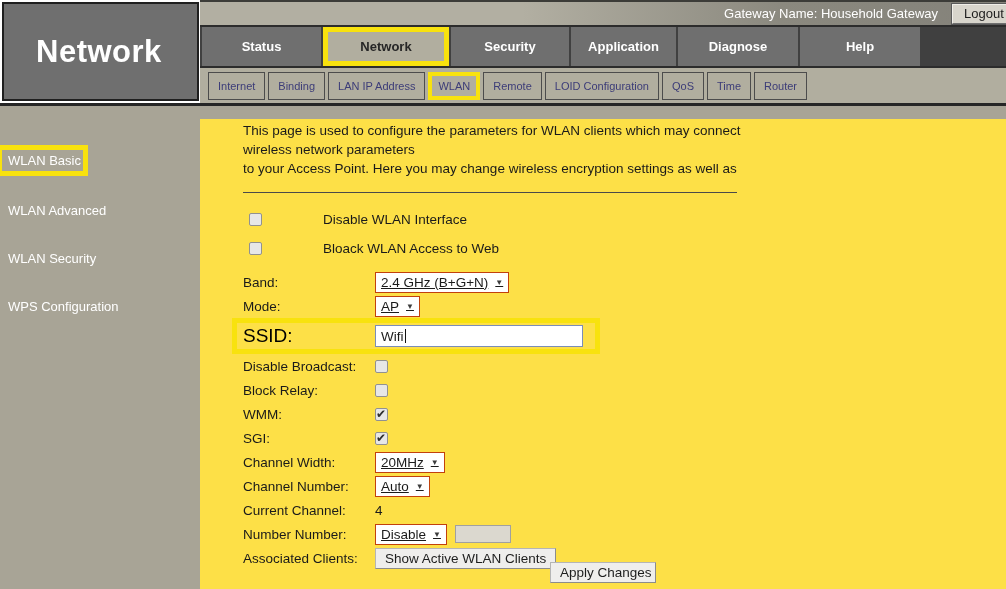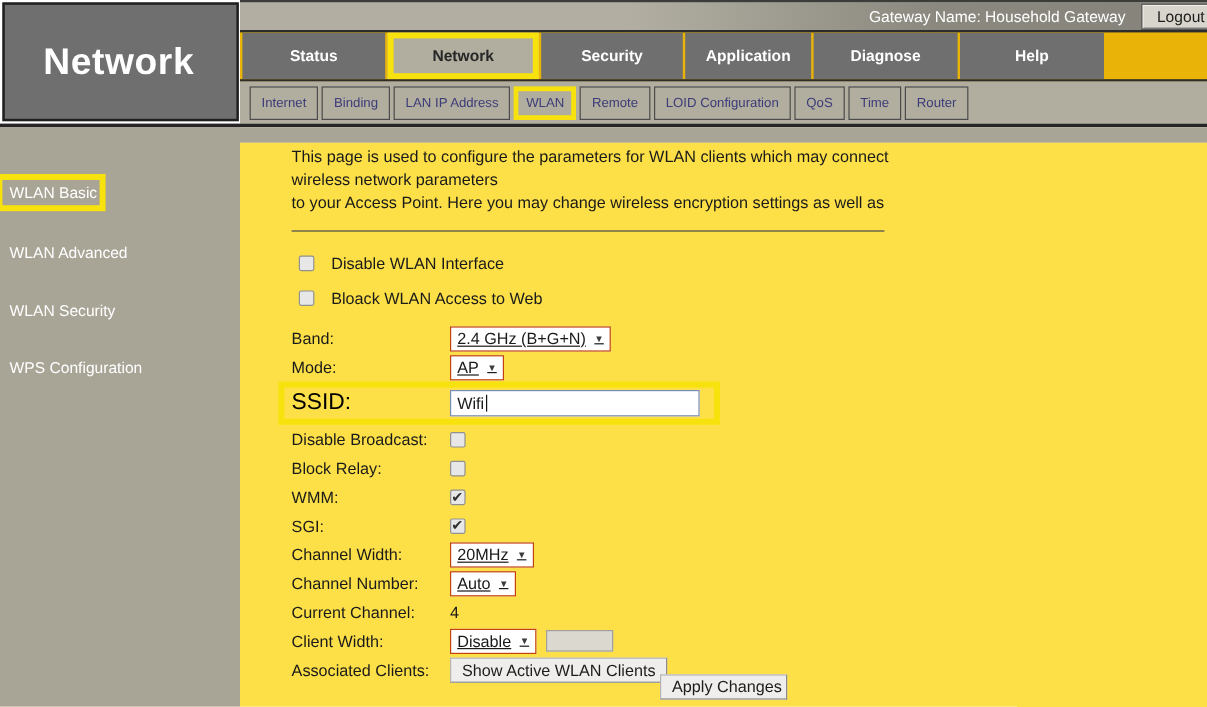--- a/index.html
+++ b/index.html
@@ -35,21 +35,21 @@
     background:#d8d5cc;
     border:1px solid; border-color:#f0eee8 #6f6f6f #6f6f6f #f0eee8;
     outline:1px solid #5a5a5a;
     color:#1d1d1d; font-size:13px; text-align:center; line-height:18px;
     cursor:pointer;
   }
 
   
   #tabbar {
     position:absolute; left:200px; top:25px; width:806px; height:43px;
-    background:#eab308; border-top:2px solid #2c2c2c; border-bottom:2px solid #2c2c2c;
+    background:#404040; border-top:2px solid #2c2c2c; border-bottom:2px solid #2c2c2c;
     display:flex; gap:2px; padding-left:2px; overflow:hidden;
   }
   .tab {
     background:#6f6f6f; color:#ffffff; font-weight:bold; font-size:13px;
     display:flex; align-items:center; justify-content:center;
     flex:0 0 auto; height:100%; cursor:pointer;
   }
   .tab.active {
     background:#b1ae9f; color:#262626;
     border:5px solid #f8e20e;
@@ -99,21 +99,21 @@
   .cbx {
     display:inline-block; width:13px; height:13px; flex:0 0 13px;
     background:#e7e7e7; border:1px solid #919191; border-radius:2px;
     position:relative; cursor:pointer;
   }
   .cbx.checked::after {
     content:"\2714"; position:absolute; left:0px; top:-2px;
     font-size:12px; color:#2e2e2e;
   }
 
-  .top-check-row { display:flex; align-items:center; margin-top:15px; margin-left:6px; height:23px; }
+  .top-check-row { display:flex; align-items:center; margin-top:15px; margin-left:6px; height:23px;gap:47px; }
   .top-check-row .cb-label { font-size:13.5px; color:#1a1a1a; margin-left:14px; }
 
   
   #form-rows { margin-top:10px; }
   .row { display:flex; align-items:center; min-height:24px; }
   .row .f-label { width:132px; font-size:13.5px; color:#1a1a1a; flex:0 0 132px; }
 
   .selectbox {
     display:inline-flex; align-items:center; height:21px;
     background:#ffffff; border:1px solid #c2410c; padding:0 5px;
@@ -271,21 +271,21 @@
         <span class="arrow">▼</span>
       </span>
     </div>
 
     <div class="row">
       <span class="f-label">Current Channel:</span>
       <span class="static-val">4</span>
     </div>
 
     <div class="row">
-      <span class="f-label">Client Width:</span>
+      <span class="f-label">Number Number:</span>
       <span class="selectbox">
         <span>Disable</span>
         <span class="arrow">▼</span>
       </span>
       <span id="client-extra-input"></span>
     </div>
 
     <div class="row">
       <span class="f-label">Associated Clients:</span>
       <button class="btn">Show Active WLAN Clients</button>

